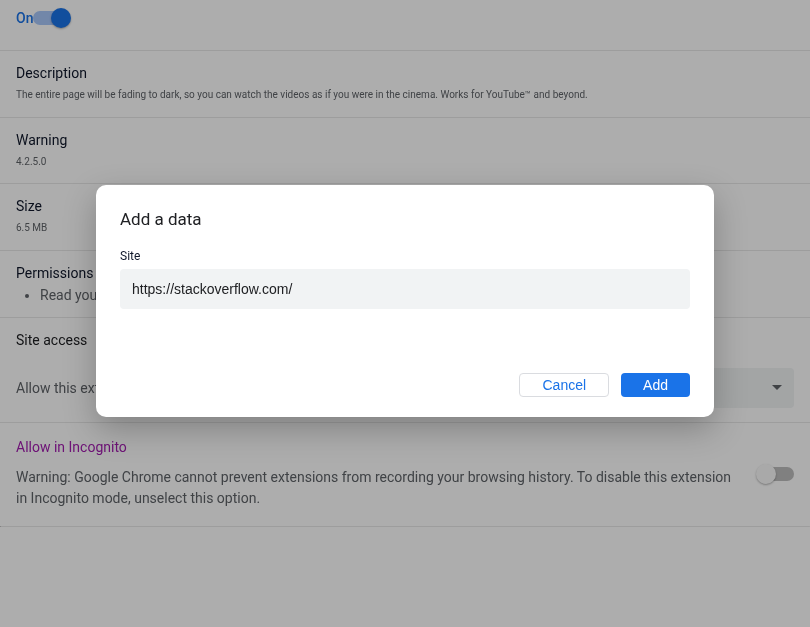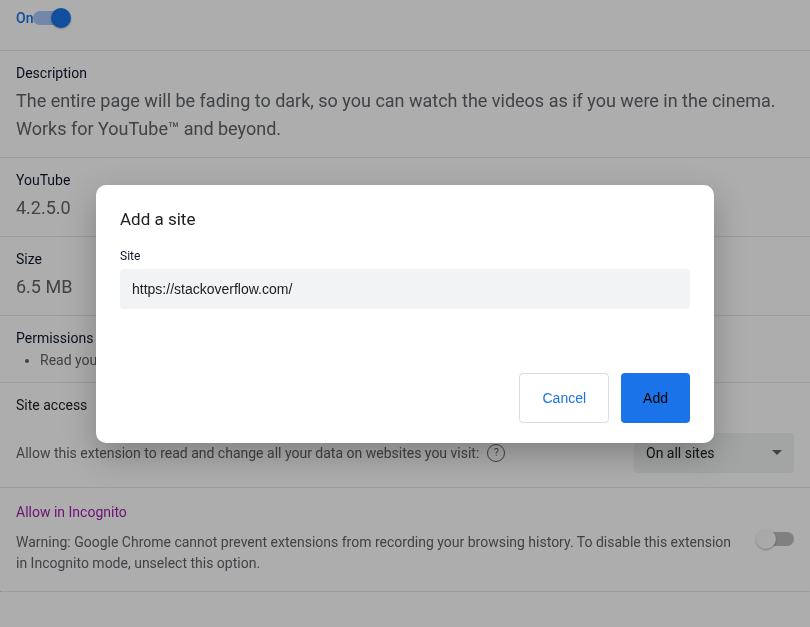--- a/index.html
+++ b/index.html
@@ -31,21 +31,21 @@
       font-weight: 500;
       font-size: 14px;
     }
     .heading {
       color: #0f172a;
       font-size: 14px;
       margin-bottom: 6px;
     }
     .body-text {
       color: #5f6368;
-      font-size: 18px;
+      font-size: 10px;
       line-height: 1.55;
     }
     ul.perm {
       list-style: disc;
       padding-left: 24px;
       margin-top: 4px;
       color: #5f6368;
     }
     .site-access-row {
       display: flex;
@@ -158,38 +158,38 @@
       color: #202124;
       outline: none;
     }
     .dialog-actions {
       display: flex;
       justify-content: flex-end;
       gap: 12px;
       margin-top: 64px;
     }
     .btn {
-      height: 50px;
+      height: 24px;
       padding: 0 22px;
       border-radius: 4px;
       font-size: 14px;
       font-weight: 500;
       cursor: pointer;
       display: inline-flex;
       align-items: center;
       justify-content: center;
     }
     .btn.outline {
       background: #fff;
       color: #1a73e8;
       border: 1px solid #dadce0;
     }
     .btn.primary {
       background: #1a73e8;
-      color: #000000;
+      color: #ffffff;
       border: none;
     }
   </style>
 </head>
 <body>
 
 <div class="page">
 
   <div class="section toprow">
     <span class="on-label">On</span>
@@ -197,21 +197,21 @@
       <div class="knob"></div>
     </div>
   </div>
 
   <div class="section">
     <div class="heading">Description</div>
     <div class="body-text">The entire page will be fading to dark, so you can watch the videos as if you were in the cinema. Works for YouTube™ and beyond.</div>
   </div>
 
   <div class="section">
-    <div class="heading">YouTube</div>
+    <div class="heading">Warning</div>
     <div class="body-text">4.2.5.0</div>
   </div>
 
   <div class="section">
     <div class="heading">Size</div>
     <div class="body-text">6.5 MB</div>
   </div>
 
   <div class="section">
     <div class="heading">Permissions</div>
@@ -241,21 +241,21 @@
     <div class="toggle off">
       <div class="knob"></div>
     </div>
   </div>
 
   <hr class="sep">
 </div>
 
 <div class="scrim">
   <div class="dialog">
-    <div class="dialog-title">Add a site</div>
+    <div class="dialog-title">Add a data</div>
     <div class="field-label">Site</div>
     <input class="field-input" type="text" value="https://stackoverflow.com/" style="">
     <div class="dialog-actions">
       <button class="btn outline">Cancel</button>
       <button class="btn primary">Add</button>
     </div>
   </div>
 </div>
 
 </body></html>

